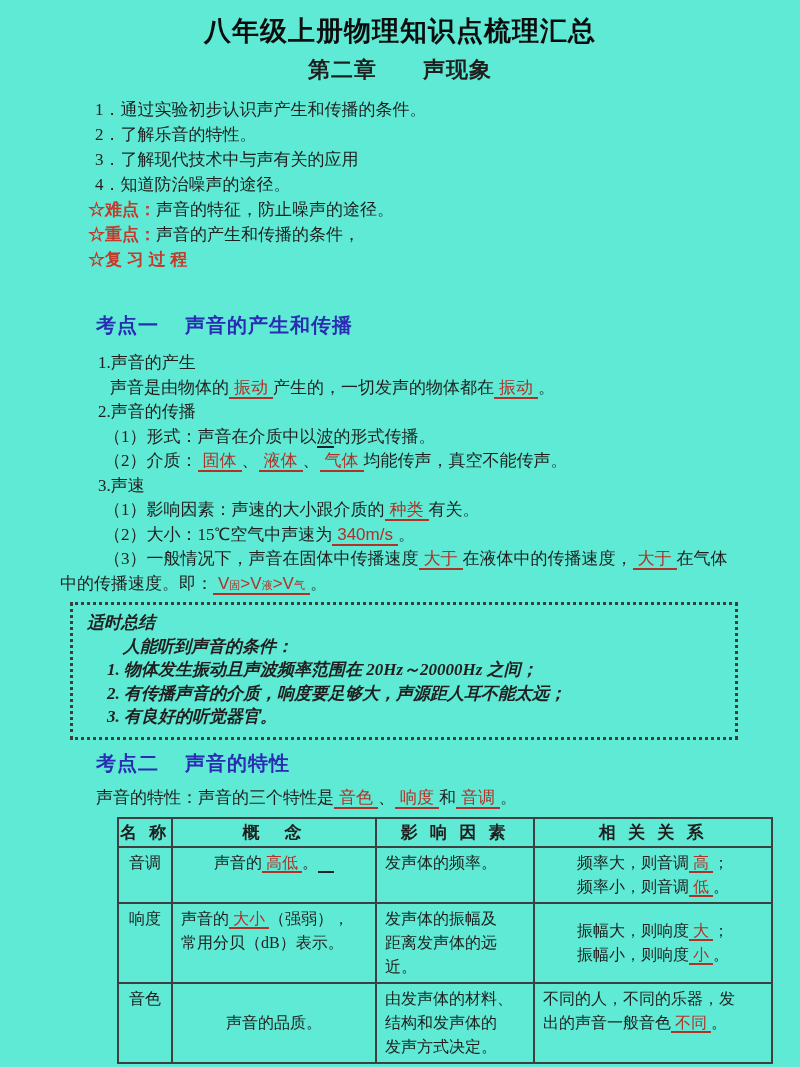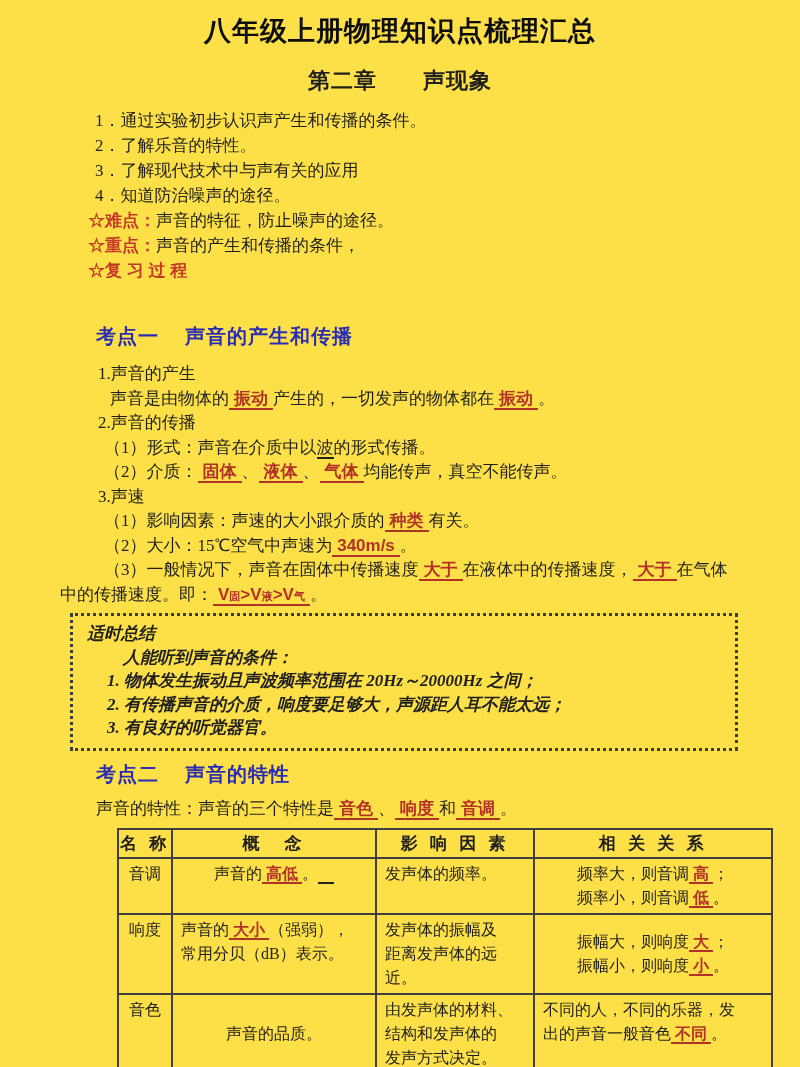--- a/index.html
+++ b/index.html
@@ -5,30 +5,30 @@
   :root{
     --red:#c5392b;
     --red2:#b23227;
     --blue:#2a2db4;
     --ink:#1f1f1f;
     --border:#3f3f3f;
   }
   html,body{margin:0;padding:0;background:#e9e9e6;}
   .page{
     width:800px;height:1067px;margin:0 auto;overflow:hidden;
-    background:#fde047;color:var(--ink);
+    background:#5eead4;color:var(--ink);
     font-family:"Liberation Serif",serif;
   }
   .title{
     padding-top:13px;text-align:center;
     font-family:"Liberation Sans",sans-serif;
     font-size:27px;font-weight:bold;letter-spacing:1px;color:#0d0d0d;
   }
   .chapter{
-    margin-top:17px;text-align:center;
+    margin-top:6px;text-align:center;
     font-size:22px;font-weight:bold;letter-spacing:1px;
   }
   .review{margin:12px 60px 0 88px;font-size:17px;}
   .review .line{line-height:25px;}
   .gi{text-indent:7px;}
   .seg-t{color:var(--ink);}
   .seg-r{
     color:var(--red);font-weight:bold;
     font-family:"Liberation Sans",sans-serif;
   }
@@ -40,21 +40,21 @@
     letter-spacing:1px;
   }
   .sec-heading .badge{margin-right:26px;}
   .section2 .sec-heading{margin-top:10px;}
   .content{margin-top:12px;font-size:17px;}
   .content .line{line-height:24.5px;}
   .b1{text-indent:38px;}
   .b2{text-indent:50px;}
   .b3{text-indent:44px;}
   .seg-b{
-    color:var(--red2);font-weight:bold;
+    color:var(--red2);font-weight:normal;
     font-family:"Liberation Sans",sans-serif;
     border-bottom:2px solid var(--red2);
     padding:0 5px;
     text-align:center;
   }
   .seg-u{border-bottom:2px solid #222;white-space:pre;}
   .sub{font-size:11px;}
   .summary-box{
     margin:5px 62px 0 70px;
     border:3px dotted #3c3c3c;

